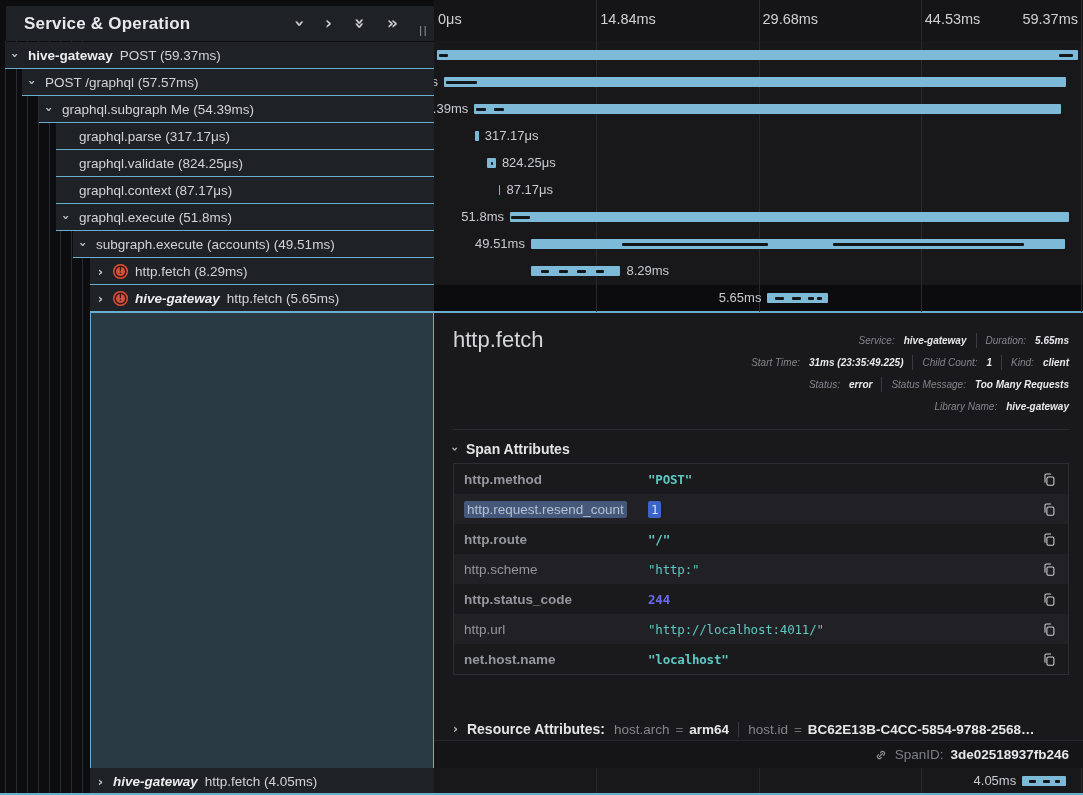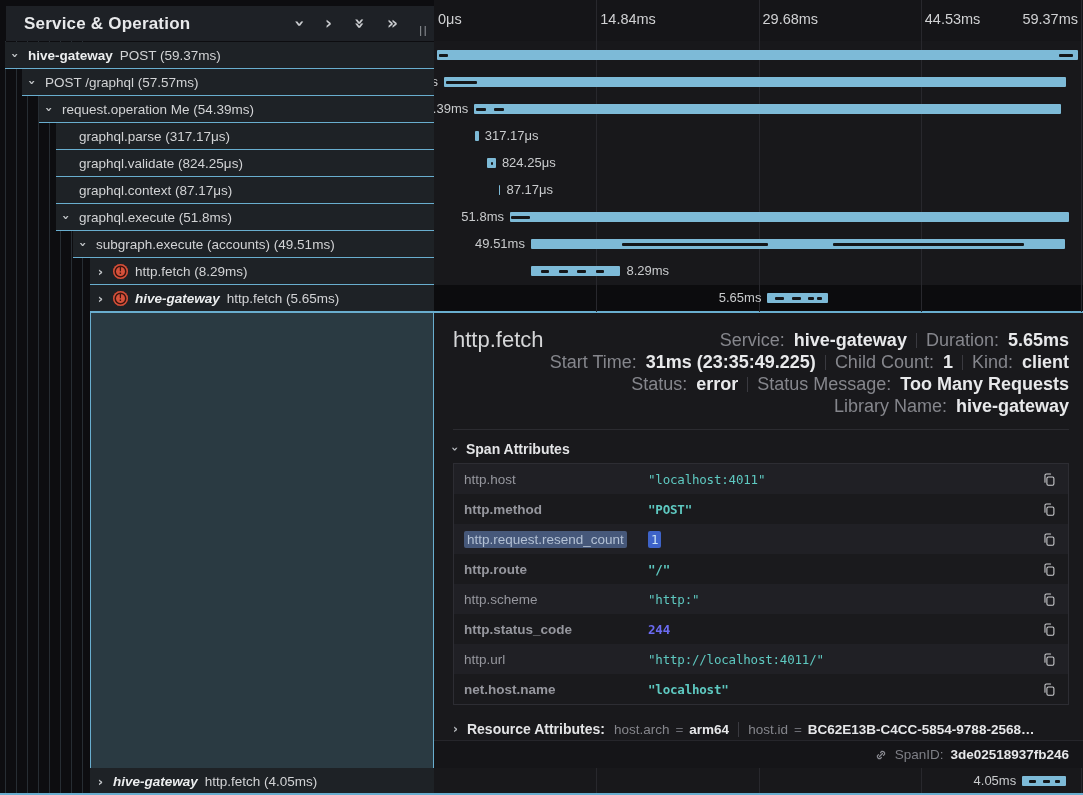--- a/index.html
+++ b/index.html
@@ -38,21 +38,21 @@
     display:flex; align-items:center; justify-content:center;
     color:#3c1510; font-weight:bold; font-size:10px; line-height:1; }
   .svc { font-weight:bold; color:#eceeef; }
   .svc.it { font-style:italic; }
   .teal-block { position:absolute; left:90px; top:312px; width:344px; height:456px;
     background:#2a3a42; border:1px solid #69aecf; border-bottom:none; }
   
   .panel { position:absolute; left:434px; top:312px; width:649px; height:456px; background:#19191c; z-index:3; border-top:1px solid #69aecf; }
   .panel-title { position:absolute; left:19px; top:14px; font-size:22px; color:#d5d6d8; }
   .meta { position:absolute; right:14px; top:16px; }
-  .meta-line { height:22px; display:flex; justify-content:flex-end; align-items:center; gap:9px; font-size:18px; }
+  .meta-line { height:22px; display:flex; justify-content:flex-end; align-items:center; gap:9px; font-size:10px;font-style:italic; }
   .meta-label { color:#85868c; }
   .meta-value { color:#e8e9eb; font-weight:bold; }
   .meta-div { width:1px; height:15px; background:#3a3a40; }
   .sect-divider { position:absolute; left:19px; right:14px; top:116px; height:1px; background:#2b2b30; }
   .attr-header { position:absolute; left:19px; top:128px; display:flex; align-items:center; gap:8px; cursor:pointer; }
   .attr-header-chev { color:#b9bcc0; font-size:12px; font-weight:bold; font-family:"DejaVu Sans", sans-serif; }
   .sect-title { font-size:14px; font-weight:bold; color:#e3e4e6; }
   .attr-table { position:absolute; left:19px; right:14px; top:150px; border:1px solid #2d2d33; }
   .attr-row { height:30px; display:flex; align-items:center; padding:0 10px; }
   .attr-row.odd { background:#202025; }
@@ -190,30 +190,20 @@
           <span class="meta-label">Library Name:</span>
           <span class="meta-value">hive-gateway</span>
         </div>
       </div>
     <div class="sect-divider"></div>
     <div class="attr-header">
       <span class="attr-header-chev rot90">›</span>
       <span class="sect-title">Span Attributes</span>
     </div>
     <div class="attr-table" id="attr-table">
-        <div class="attr-row odd">
-          <span class="attr-key">http.host</span>
-          <span class="attr-val str">"localhost:4011"</span>
-          <button class="copy-btn">
-            <svg width="14" height="15" viewBox="0 0 16 16">
-              <rect x="5.6" y="5.2" width="8" height="9.3" rx="1.6" stroke="#cfd0d3" fill="none" stroke-width="1.2"></rect>
-              <path d="M3.4 11.2 V3.2 a1.6 1.6 0 0 1 1.6-1.6 H9.8" stroke="#cfd0d3" fill="none" stroke-width="1.2" stroke-linecap="round"></path>
-            </svg>
-          </button>
-        </div>
         <div class="attr-row even">
           <span class="attr-key">http.method</span>
           <span class="attr-val str">"POST"</span>
           <button class="copy-btn">
             <svg width="14" height="15" viewBox="0 0 16 16">
               <rect x="5.6" y="5.2" width="8" height="9.3" rx="1.6" stroke="#cfd0d3" fill="none" stroke-width="1.2"></rect>
               <path d="M3.4 11.2 V3.2 a1.6 1.6 0 0 1 1.6-1.6 H9.8" stroke="#cfd0d3" fill="none" stroke-width="1.2" stroke-linecap="round"></path>
             </svg>
           </button>
         </div>
@@ -321,21 +311,21 @@
           <span class="chev rot90">›</span>
           <span class="svc">hive-gateway</span>
           <span>POST (59.37ms)</span>
         </div>
         <div class="trow" style="top: 69px; left: 22px;">
           <span class="chev rot90">›</span>
           <span>POST /graphql (57.57ms)</span>
         </div>
         <div class="trow" style="top: 96px; left: 39px;">
           <span class="chev rot90">›</span>
-          <span>request.operation Me (54.39ms)</span>
+          <span>graphql.subgraph Me (54.39ms)</span>
         </div>
         <div class="trow" style="top: 123px; left: 56px;">
           <span class="chev"></span>
           <span>graphql.parse (317.17μs)</span>
         </div>
         <div class="trow" style="top: 150px; left: 56px;">
           <span class="chev"></span>
           <span>graphql.validate (824.25μs)</span>
         </div>
         <div class="trow" style="top: 177px; left: 56px;">

